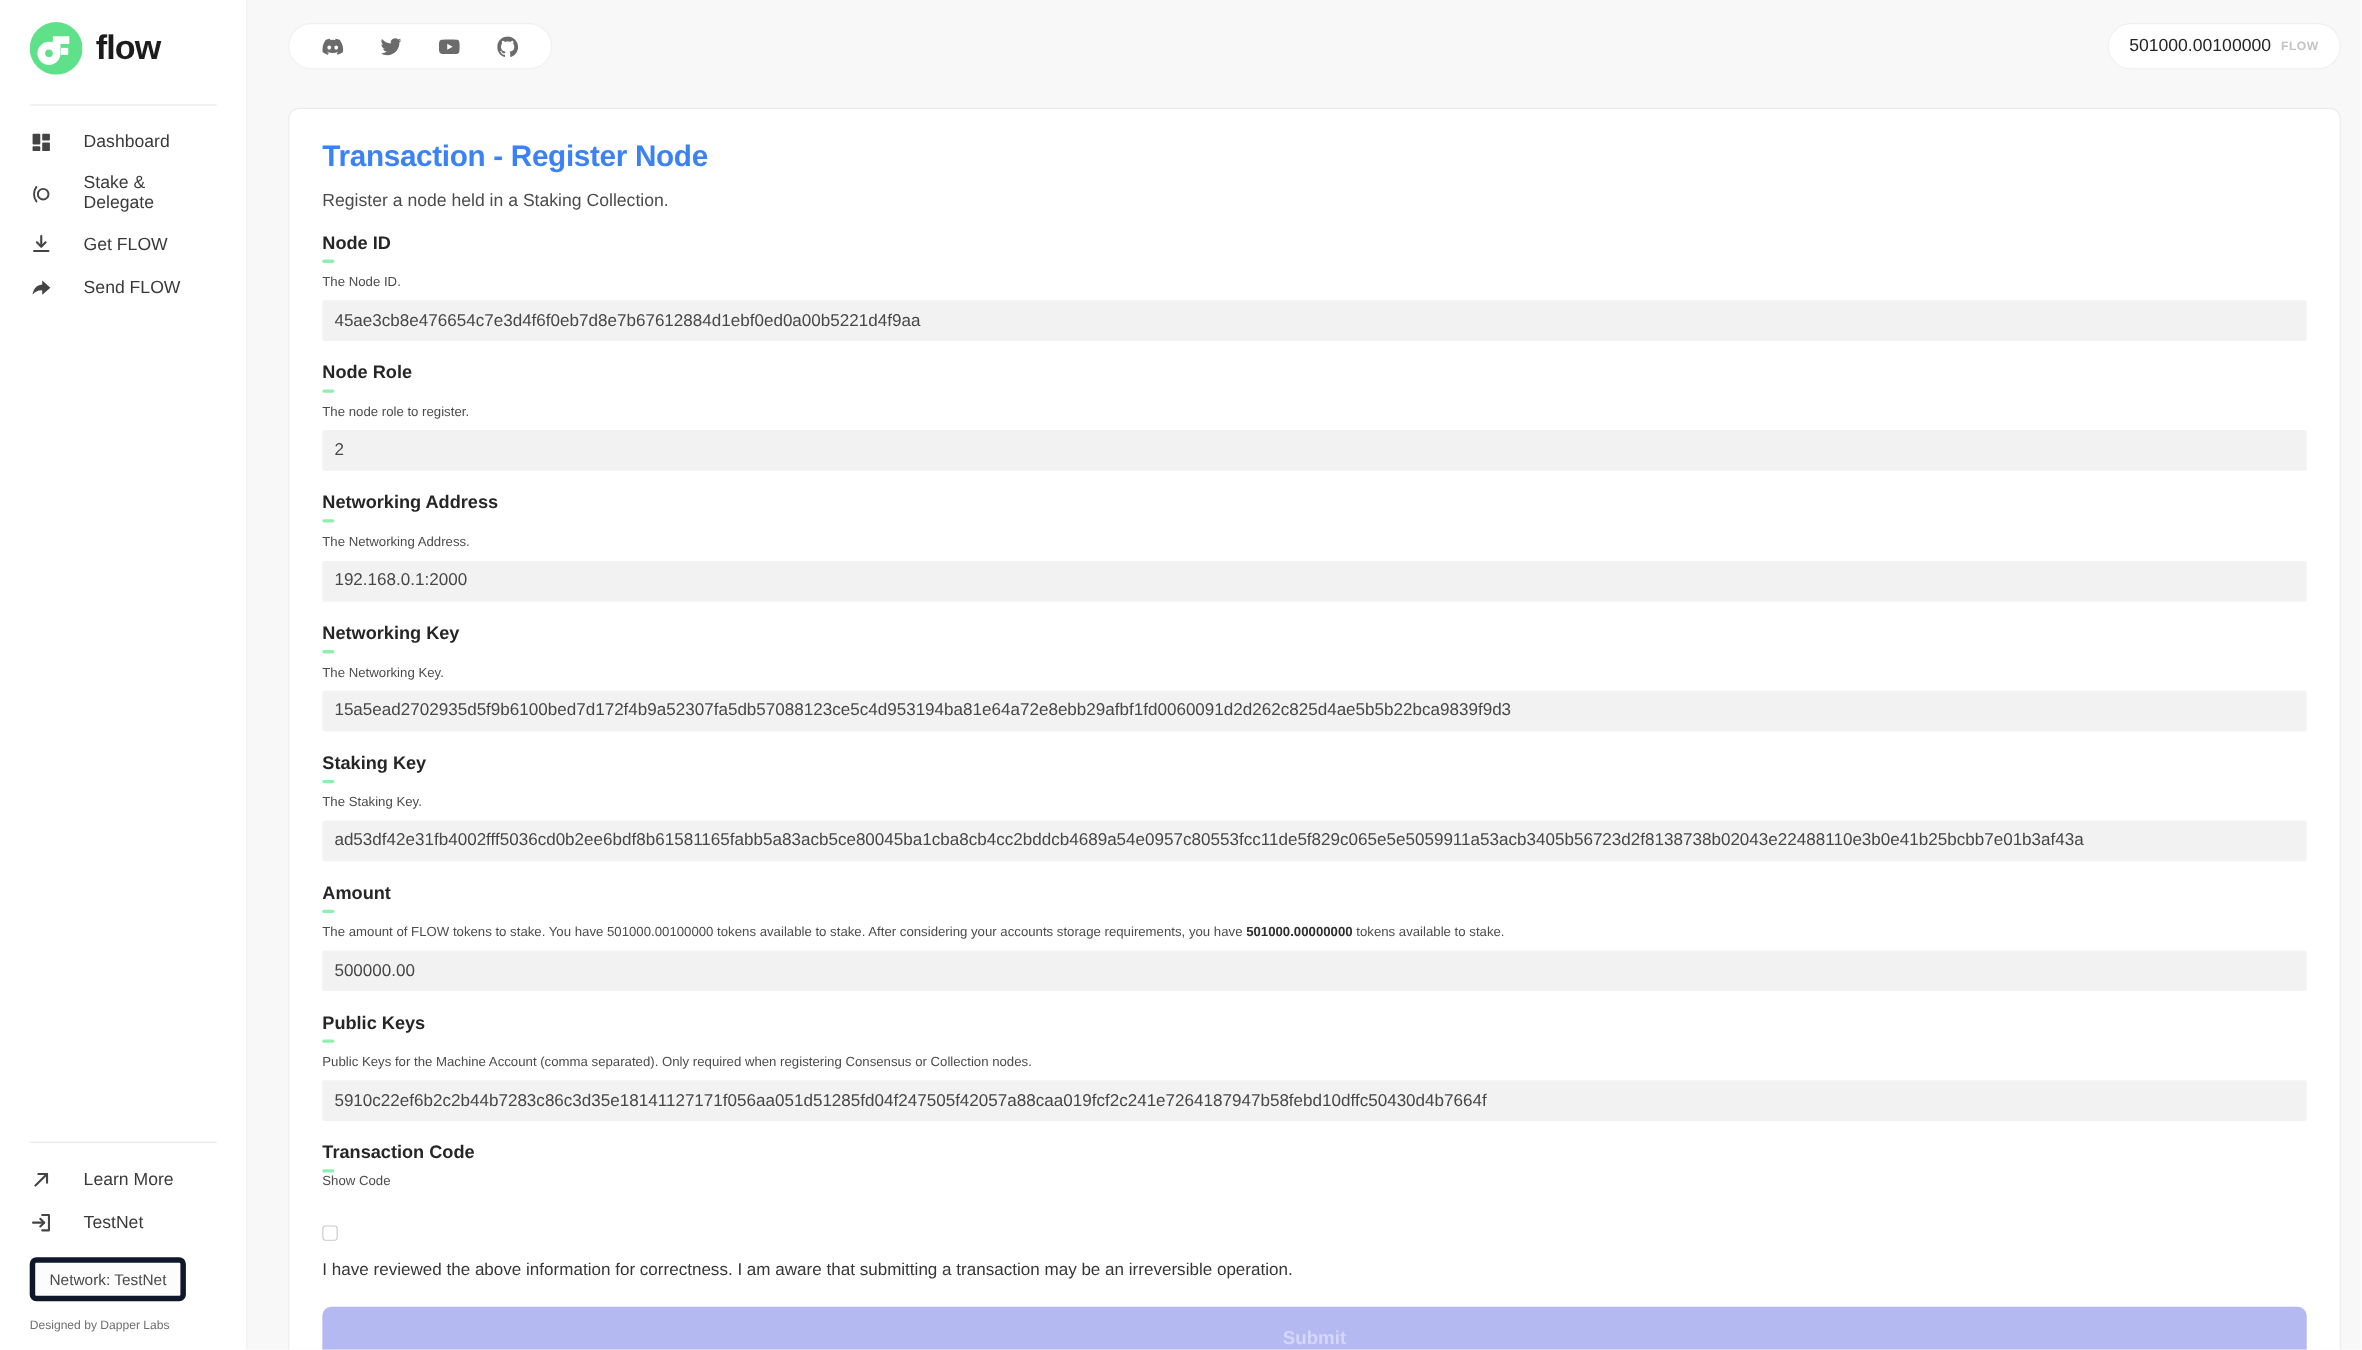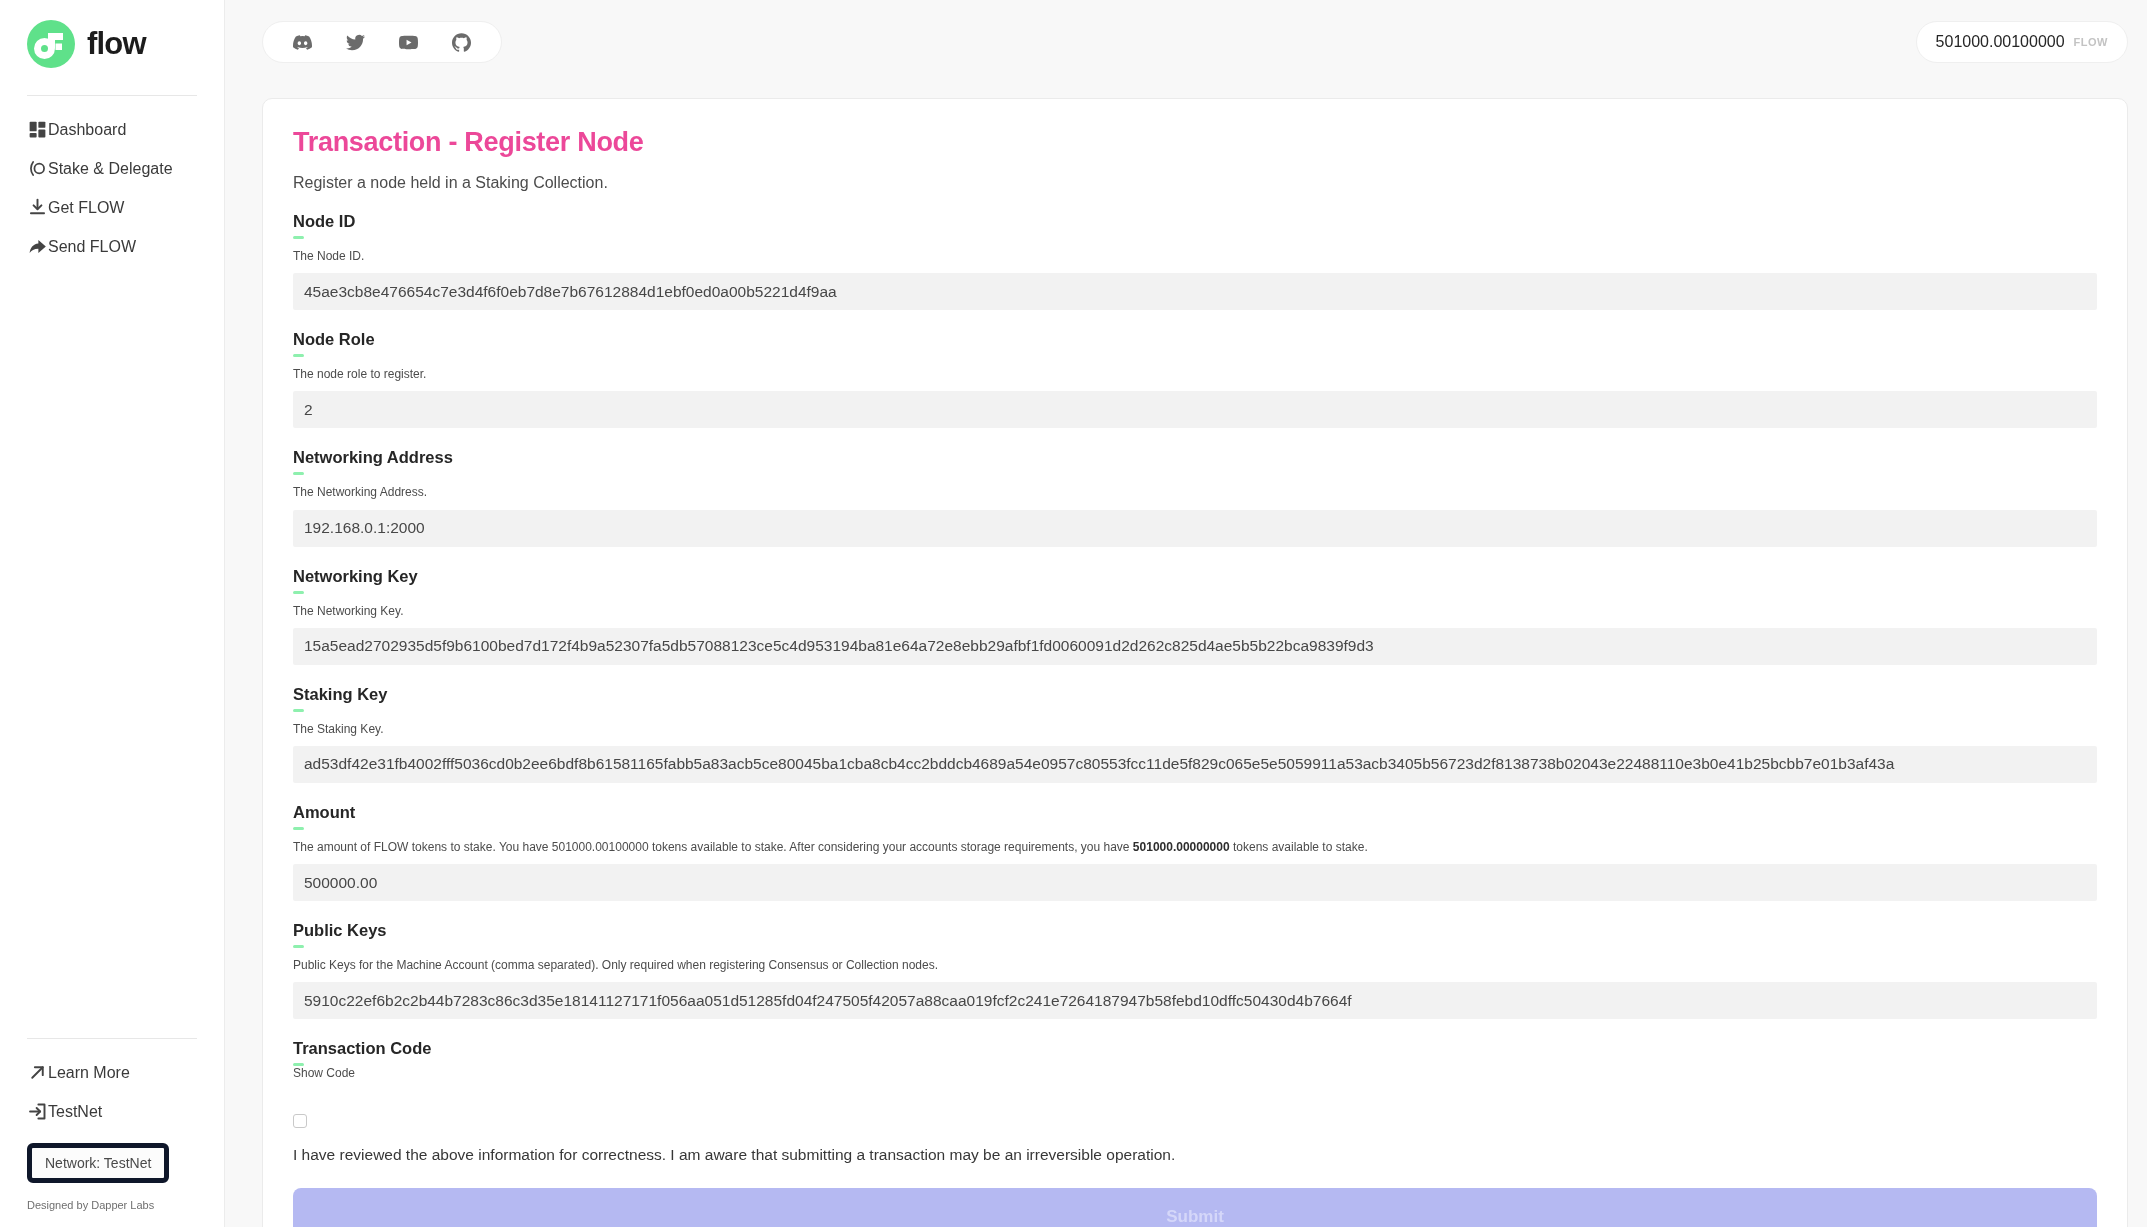--- a/index.html
+++ b/index.html
@@ -16,21 +16,21 @@
     width:225px; min-width:225px; background:#fff;
     border-right:1px solid #ececec;
     display:flex; flex-direction:column;
     padding:20px 0 16px;
   }
   .logo { display:flex; align-items:center; gap:12px; padding:0 27px; cursor:pointer; }
   .logo svg { width:48px; height:48px; flex:none; }
   .wordmark { font-size:31px; font-weight:bold; color:#1c1c1c; letter-spacing:-0.8px; }
   .divider { border:none; border-top:1px solid #e7e7e7; margin:27px 27px 14px; }
   .nav-item {
-    display:flex; align-items:center; gap:0;
+    display:flex; align-items:center; gap:28px;
     padding:9px 27px; font-size:16px; color:#3a3a3a; cursor:pointer;
   }
   .nav-icon { width:21px; height:21px; display:inline-flex; color:#444; flex:none; }
   .nav-icon svg { width:100%; height:100%; }
   .sidebar-bottom { margin-top:auto; }
   .network-pill {
     display:inline-block; margin:12px 0 0 27px;
     border:5px solid #0f172a; border-radius:6px; background:#fcfcfc;
     padding:7px 13px; font-size:14px; color:#4a4a4a;
   }
@@ -47,21 +47,21 @@
   .social-icon { width:19px; height:19px; color:#6b6b6b; display:inline-flex; cursor:pointer; }
   .social-icon svg { width:100%; height:100%; }
   .balance-pill { padding:0 19px; gap:9px; font-size:16px; color:#262626; cursor:pointer; }
   .balance-unit { font-size:11px; font-weight:bold; color:#c3c3c3; letter-spacing:0.5px; }
 
   
   .card {
     background:#fff; border:1px solid #ebebeb; border-radius:10px;
     padding:28px 30px 30px; margin-bottom:40px;
   }
-  h1 { margin:0; font-size:27px; font-weight:800; color:#ec4899; letter-spacing:-0.3px; }
+  h1 { margin:0; font-size:27px; font-weight:800; color:#3b82f6; letter-spacing:-0.3px; }
   .subtitle { margin:16px 0 0; font-size:16px; color:#4c4c4c; }
   .field { margin-top:20px; }
   .flabel { font-size:16.5px; font-weight:bold; color:#262626; }
   .dash { width:11px; height:3px; background:#8ef0ae; border-radius:2px; margin-top:5px; }
   .fdesc { font-size:12px; color:#4c4c4c; margin-top:9px; line-height:1.35; }
   .fdesc .b { font-weight:bold; color:#2e2e2e; }
   .finput {
     display:block; margin-top:9px; width:100%; height:37px;
     background:#f2f2f2; border:none; border-radius:2px;
     padding:0 11px; font-size:15.5px; color:#474747;

